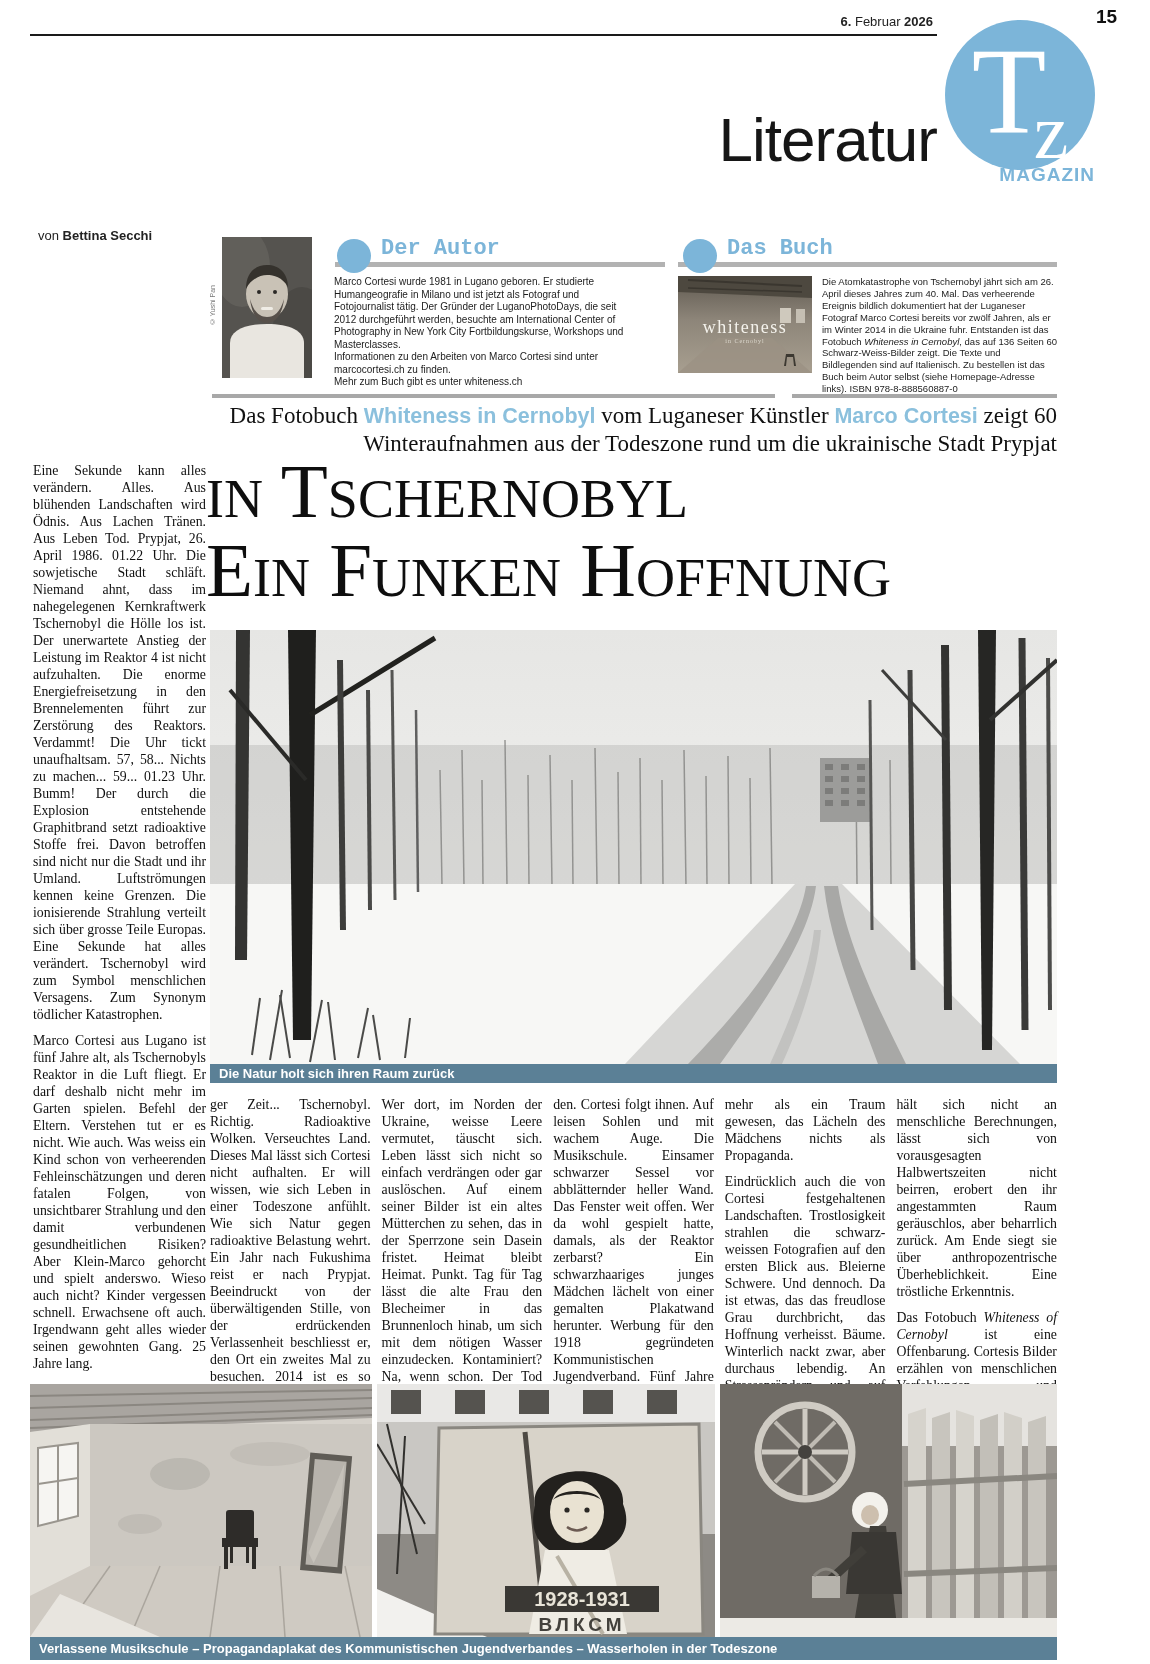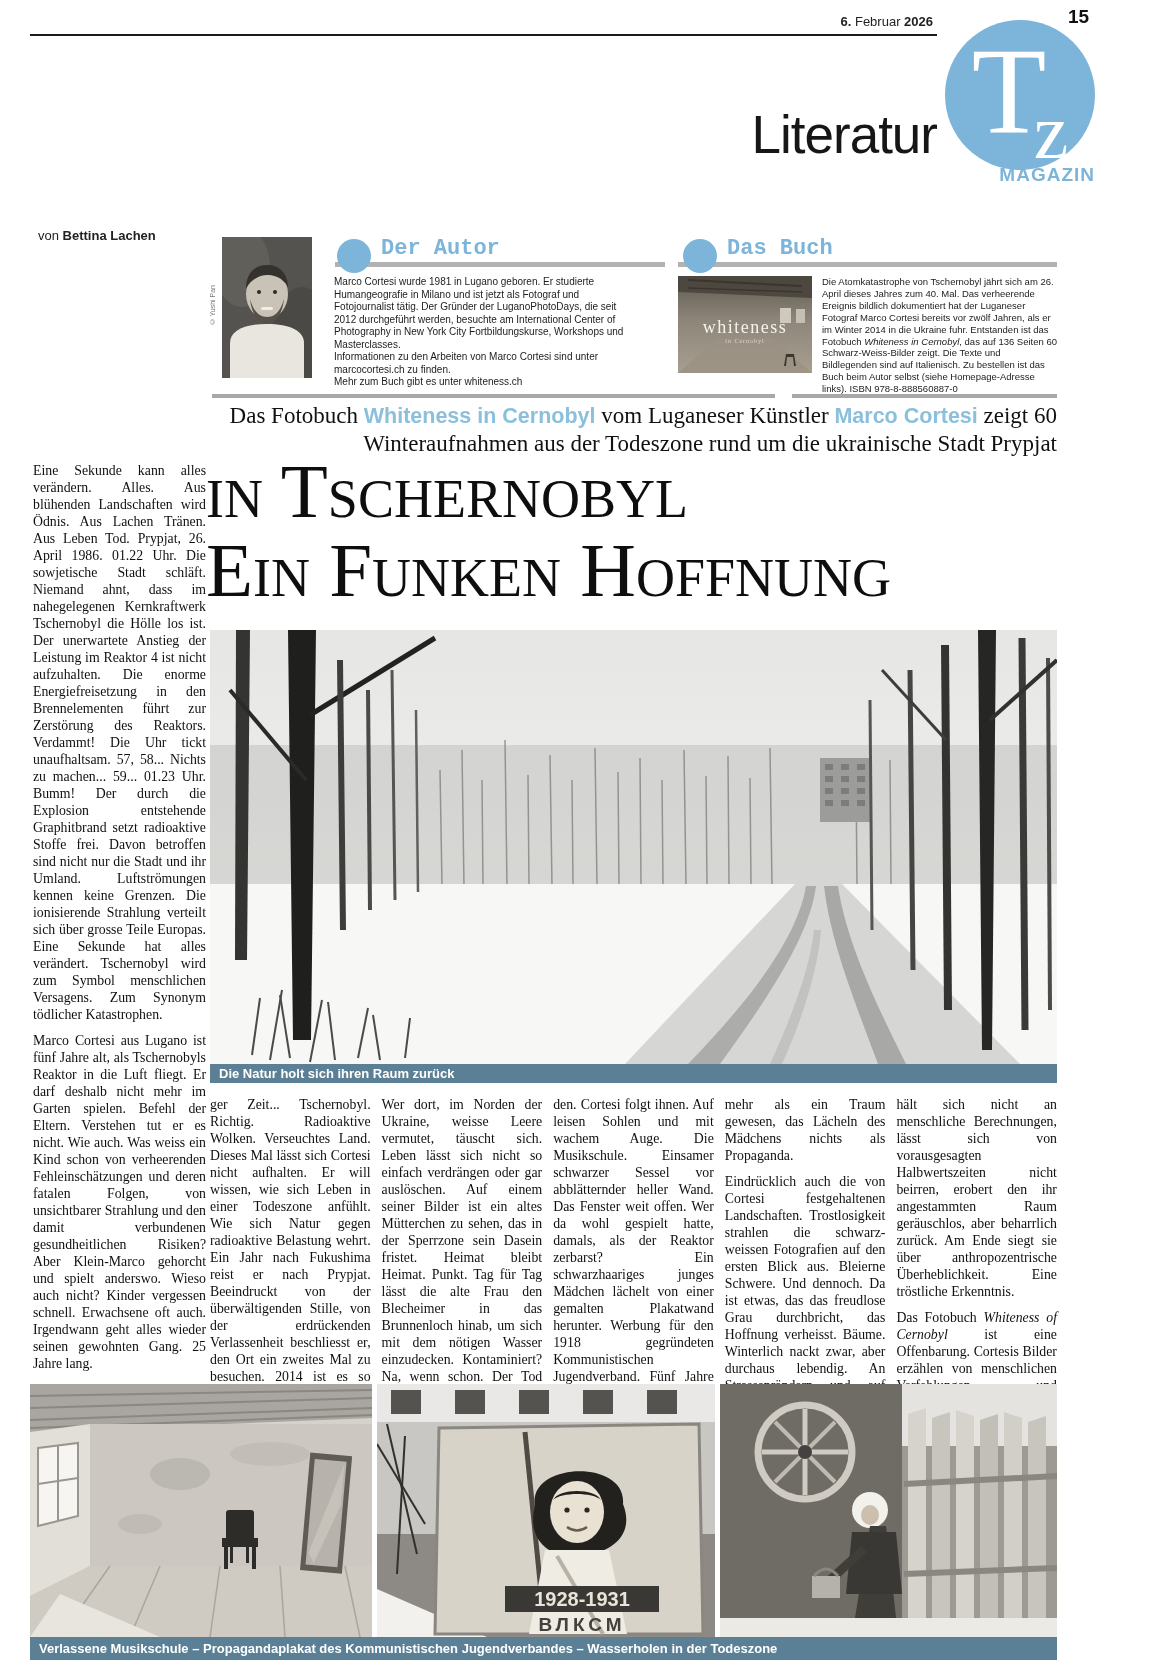--- a/index.html
+++ b/index.html
@@ -2,24 +2,24 @@
 <html><head>
 <meta charset="utf-8">
 <style>
   html,body{margin:0;padding:0;background:#ffffff;}
   body{width:1150px;height:1664px;position:relative;overflow:hidden;
        font-family:"Liberation Sans",sans-serif;color:#111;}
   .abs{position:absolute;}
   
   .date-line{top:14px;left:0;width:933px;text-align:right;font-size:13px;color:#222;}
   .date-line b{font-weight:bold;}
-  .page-num{top:6px;left:1068px;font-size:19px;font-weight:bold;color:#111;}
+  .page-num{top:6px;left:1096px;font-size:19px;font-weight:bold;color:#111;}
   .header-rule{top:34px;left:30px;width:907px;height:2px;background:#1a1a1a;}
   .section-title{top:104px;left:0;width:937px;text-align:right;
-      font-size:53px;font-weight:400;letter-spacing:-1px;color:#161616;}
+      font-size:62px;font-weight:400;letter-spacing:-1px;color:#161616;}
   .logo-wrap{top:20px;left:945px;width:150px;height:150px;}
   .logo-sub{top:164px;left:945px;width:150px;text-align:right;font-size:19px;
       font-weight:bold;letter-spacing:1px;color:#7cb5d9;}
   
   .byline{top:228px;left:38px;font-size:13px;color:#222;}
   .byline b{font-weight:bold;}
   
   .box-title{font-size:22px;font-weight:bold;color:#7cb5d9;font-family:Liberation Mono, monospace;}
   .box-circle{width:34px;height:34px;border-radius:50%;background:#7cb5d9;z-index:3;}
   .box-bar{height:5px;background:#b2b2b2;z-index:1;}
@@ -76,21 +76,21 @@
 
 <div class="abs logo-wrap">
   <svg width="150" height="150" viewBox="0 0 150 150">
     <circle cx="75" cy="75" r="75" fill="#7cb5d9"></circle>
     <text x="64" y="112" text-anchor="middle" font-family="Liberation Serif, serif" font-size="122" fill="#ffffff">T</text>
     <text x="106" y="138" text-anchor="middle" font-family="Liberation Serif, serif" font-size="78" fill="#ffffff">z</text>
   </svg>
 </div>
 <div class="abs logo-sub">MAGAZIN</div>
 
-<div class="abs byline"><span>von </span><b>Bettina Lachen</b></div>
+<div class="abs byline"><span>von </span><b>Bettina Secchi</b></div>
 
 <div class="abs author-photo">
   <svg width="90" height="141" viewBox="0 0 90 141">
     <rect width="90" height="141" fill="#55534f"></rect>
     <ellipse cx="20" cy="30" rx="28" ry="40" fill="#6b6964" opacity="0.55"></ellipse>
     <ellipse cx="80" cy="100" rx="30" ry="50" fill="#454340" opacity="0.6"></ellipse>
     <path d="M8,141 L8,106 C8,94 22,87 45,87 C68,87 82,94 82,106 L82,141 Z" fill="#e9e6e0"></path>
     <ellipse cx="45" cy="57" rx="21" ry="25" fill="#c9c2b6"></ellipse>
     <path d="M24,52 C24,36 33,28 45,28 C57,28 66,36 66,50 C60,40 52,38 45,38 C38,38 29,42 24,52 Z" fill="#35322d"></path>
     <path d="M28,62 C30,80 38,86 45,86 C52,86 60,80 62,62 C58,76 52,80 45,80 C38,80 32,76 28,62 Z" fill="#57504a"></path>

